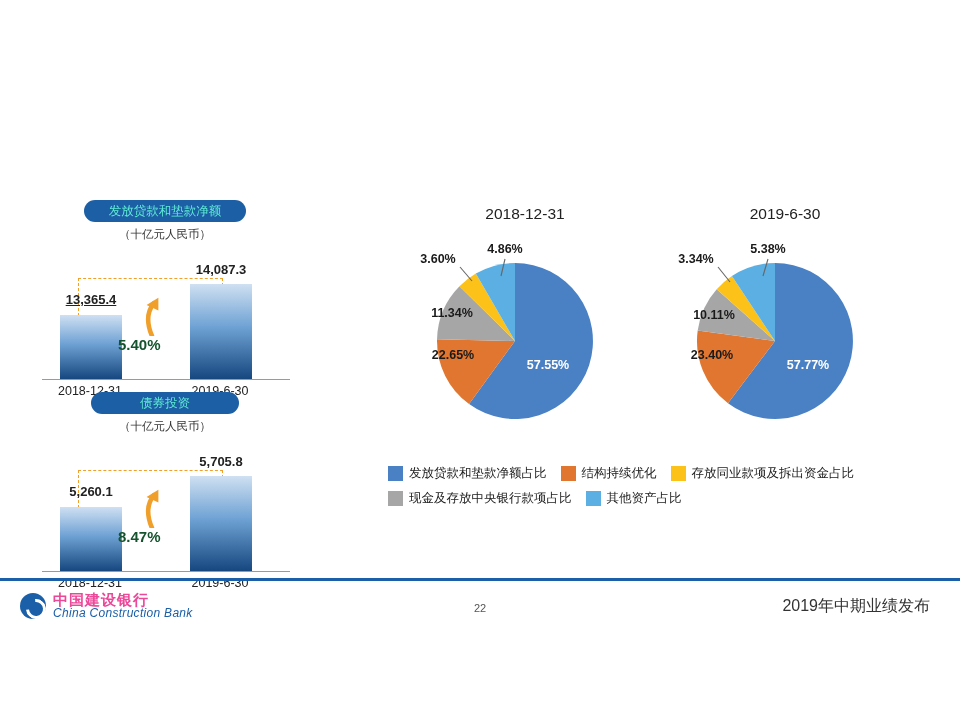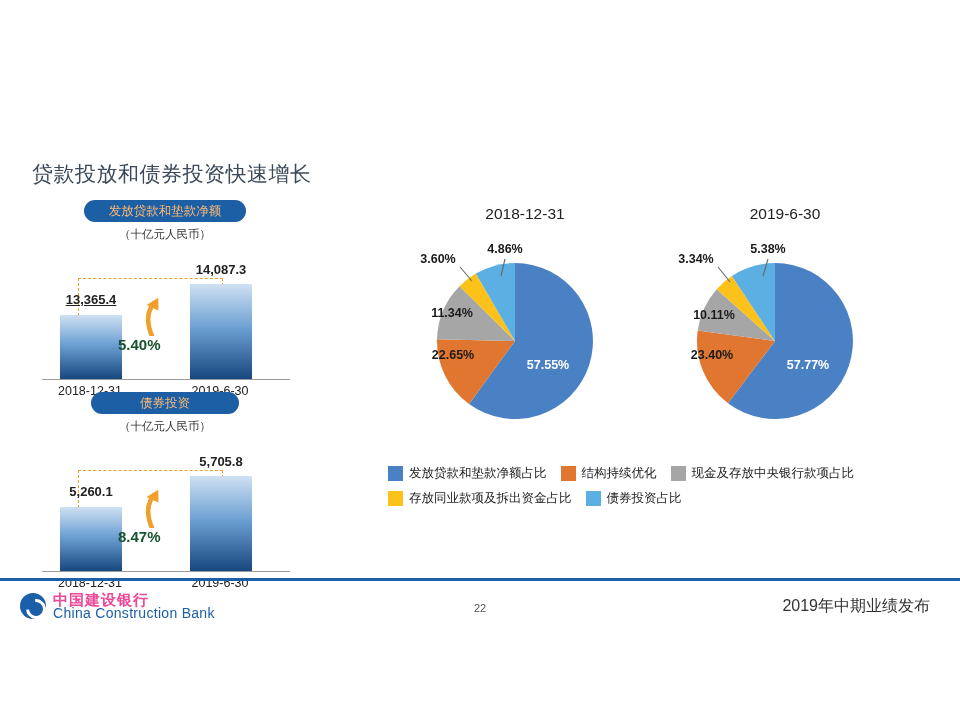--- a/index.html
+++ b/index.html
@@ -44,21 +44,21 @@
   
   .bar-panel { position: absolute; }
   .panel-a { left: 30px; top: 200px; width: 270px; }
   .panel-b { left: 30px; top: 392px; width: 270px; }
 
   .pill {
     margin: 0 auto;
     width: 148px; height: 22px;
     border-radius: 11px;
     background: #1d5fa5;
-    color: #fdba74;
+    color: #5eead4;
     font-size: 12.5px;
     display: flex; align-items: center; justify-content: center;
     white-space: nowrap;
   }
   .pill.wide { width: 162px; }
   .unit {
     text-align: center;
     font-size: 11.5px;
     color: #333;
     margin-top: 5px;
@@ -189,22 +189,22 @@
     border: 3px solid #fff;
     border-radius: 50%;
     border-left-color: transparent;
     transform: rotate(40deg);
   }
   .logo-cn {
     font-size: 15px; color: #ec4899; font-weight: bold;
     line-height: 16px; letter-spacing: 1px;
   }
   .logo-en {
-    font-size: 14px; color: #1a5fa8;
-    line-height: 11px; letter-spacing: 0.3px;
+    font-size: 12px; color: #1a5fa8;
+    line-height: 11px; letter-spacing: 0.3px; font-style: italic;
   }
   .page-num {
     position: absolute;
     left: 0; right: 0; top: 602px;
     text-align: center;
     font-size: 11px;
     color: #555;
   }
   .footer-right {
     position: absolute;
@@ -225,21 +225,20 @@
     font-weight: bold;
     fill: #ffffff;
     font-family: "Liberation Sans", sans-serif;
   }
 </style>
 </head>
 <body>
 
 <div class="slide">
 
-  <div class="subtitle-text">贷款投放和债券投资快速增长</div>
 
   <div class="bar-panel panel-a">
     <div class="pill wide">发放贷款和垫款净额</div>
     <div class="unit">（十亿元人民币）</div>
 
     <div class="chartarea">
 
       <div class="dashes" style="left:48px; top:30px; width:145px; height:58px; border-bottom:none;"></div>
 
       <div class="bar-value left" style="top:44px;text-decoration:underline;">13,365.4</div>
@@ -350,30 +349,30 @@
   <div class="legend">
     <div class="legend-item">
       <span class="legend-swatch" style="background:#4a80c4"></span>
       <span>发放贷款和垫款净额占比</span>
     </div>
     <div class="legend-item">
       <span class="legend-swatch" style="background:#e0762f"></span>
       <span>结构持续优化</span>
     </div>
     <div class="legend-item">
+      <span class="legend-swatch" style="background:#fcc219"></span>
+      <span>存放同业款项及拆出资金占比</span>
+    </div>
+    <div class="legend-item">
       <span class="legend-swatch" style="background:#a6a6a6"></span>
       <span>现金及存放中央银行款项占比</span>
     </div>
     <div class="legend-item">
-      <span class="legend-swatch" style="background:#fcc219"></span>
-      <span>存放同业款项及拆出资金占比</span>
-    </div>
-    <div class="legend-item">
       <span class="legend-swatch" style="background:#5bafe2"></span>
-      <span>债券投资占比</span>
+      <span>其他资产占比</span>
     </div>
   </div>
 
   <div class="footer-rule"></div>
   <div class="footer-logo">
     <div class="logo-mark"></div>
     <div>
       <div class="logo-cn">中国建设银行</div>
       <div class="logo-en">China Construction Bank</div>
     </div>

